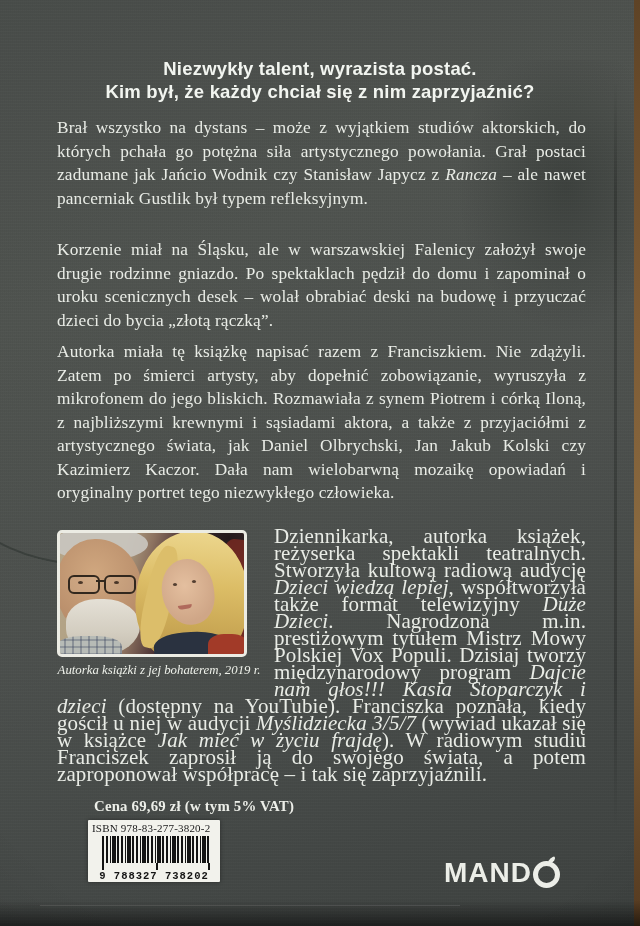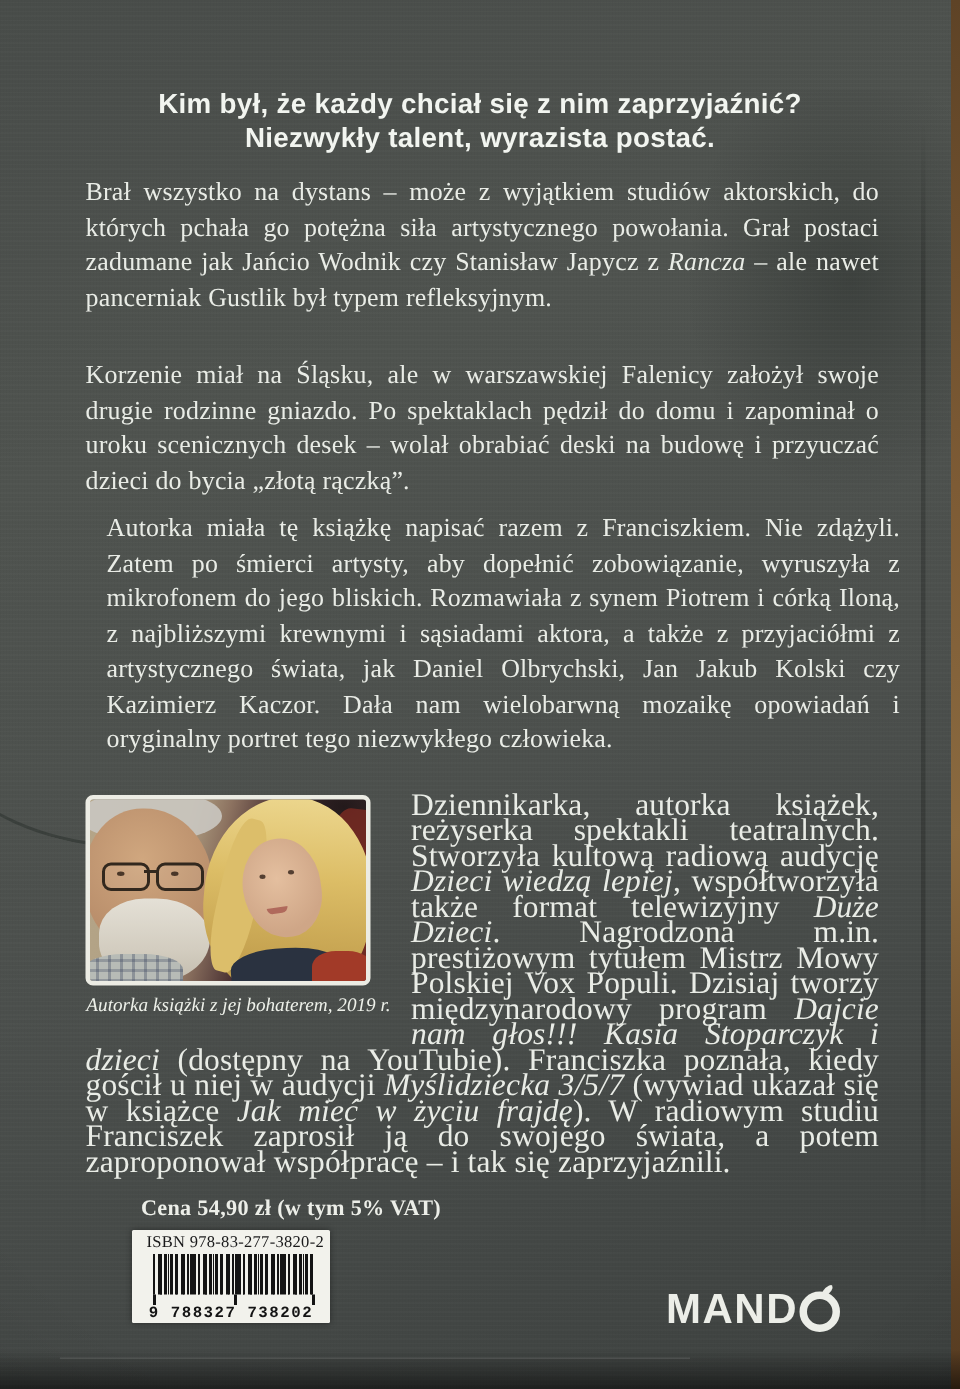--- a/index.html
+++ b/index.html
@@ -27,21 +27,21 @@
   
   .tagline{position:absolute;top:57px;left:0;width:100%;text-align:center;
     font-family:"Liberation Sans",sans-serif;font-weight:700;font-size:18.5px;line-height:23px;
     color:#f2f5f0;letter-spacing:.2px;}
 
   
   .para{position:absolute;left:57px;width:529px;text-align:justify;
     font-size:17.3px;line-height:23.5px;color:#e9ece6;letter-spacing:.15px;margin:0;}
   .p1{top:116px;}
   .p2{top:238px;}
-  .p3{top:340px;margin-left:14px;}
+  .p3{top:340px;}
 
   
   .author-section{position:absolute;top:528px;left:57px;width:529px;}
   .photo-wrap{float:left;width:204px;margin:2px 13px 14px 0;}
   .photo{position:relative;width:184px;height:121px;border:3px solid #ececе4;border:3px solid #ecece4;
     border-radius:5px;overflow:hidden;
     background:linear-gradient(105deg,#b5a588 0%,#b0a083 32%,#8c7260 44%,#4c3334 58%,#3d2b2c 74%,#452d2b 100%);}
   .ph-darkTR{position:absolute;right:0;top:0;width:74px;height:48px;
     background:radial-gradient(80% 90% at 80% 10%,rgba(30,22,24,.85),transparent 75%);}
   .ph-curtain{position:absolute;right:-8px;top:6px;width:40px;height:120px;background:#7c2b22;opacity:.8;
@@ -84,21 +84,21 @@
 
   .author-name{margin:2px 0 10px 0;font-family:"Liberation Sans",sans-serif;font-weight:700;
     font-size:19.5px;letter-spacing:1.6px;color:#f2f5f0;white-space:nowrap;}
   .bio{margin:0;text-align:justify;font-size:21px;line-height:17px;color:#e9ece6;letter-spacing:.1px;}
 
   
   .price{position:absolute;left:94px;top:798px;font-size:14.8px;font-weight:700;color:#eceee8;letter-spacing:.2px;}
   .barcode{position:absolute;left:88px;top:820px;width:132px;height:62px;background:#f2f2ec;
     border-radius:1px;box-shadow:0 0 4px rgba(0,0,0,.4);padding:2px 4px;box-sizing:border-box;}
   .isbn{font-family:"Liberation Serif",serif;font-size:11px;line-height:13px;color:#19191a;
-    text-align:right;letter-spacing:.2px;white-space:nowrap;}
+    text-align:left;letter-spacing:.2px;white-space:nowrap;}
   .bars{position:relative;margin:1px 6px 0 10px;height:27px;
     background:repeating-linear-gradient(90deg,#141414 0 1.5px,transparent 1.5px 3.5px,#141414 3.5px 6px,transparent 6px 7.5px),
                repeating-linear-gradient(90deg,#141414 0 1px,transparent 1px 5px);}
   .guard{position:absolute;bottom:-7px;width:2px;height:7px;background:#141414;}
   .guard.g1{left:0;} .guard.g2{left:50%;} .guard.g3{right:0;}
   .ean{margin-top:8px;font-family:"Liberation Mono",monospace;font-size:10.5px;line-height:10px;
     color:#141414;text-align:center;letter-spacing:1px;white-space:nowrap;font-weight:bold;}
 
   .publisher{position:absolute;left:444px;top:858px;display:flex;align-items:center;
     font-family:"Liberation Sans",sans-serif;font-weight:700;color:#eceee8;justify-content:flex-end;}
@@ -116,22 +116,22 @@
   <div class="ghost-patch-topright"></div>
   <div class="ghost-arc"></div>
   <div class="crease"></div>
   <div class="grain"></div>
   <div class="vignette"></div>
   <div class="edge-right"></div>
   <div class="edge-bottom"></div>
   <div class="scratch"></div>
 
   <div class="tagline">
+    <div>Niezwykły talent, wyrazista postać.</div>
     <div>Kim był, że każdy chciał się z nim zaprzyjaźnić?</div>
-    <div>Niezwykły talent, wyrazista postać.</div>
   </div>
 
   <p class="para p1"><span>Brał wszystko na dystans – może z wyjątkiem studiów aktorskich, do których pchała go potężna siła artystycznego powołania. Grał postaci zadumane jak Jańcio Wodnik czy Stanisław Japycz z </span><i>Rancza</i><span> – ale nawet pancerniak Gustlik był typem refleksyjnym.</span></p>
   <p class="para p2"><span>Korzenie miał na Śląsku, ale w warszawskiej Falenicy założył swoje drugie rodzinne gniazdo. Po spektaklach pędził do domu i zapominał o uroku scenicznych desek – wolał obrabiać deski na budowę i przyuczać dzieci do bycia „złotą rączką”.</span></p>
   <p class="para p3"><span>Autorka miała tę książkę napisać razem z Franciszkiem. Nie zdążyli. Zatem po śmierci artysty, aby dopełnić zobowiązanie, wyruszyła z mikrofonem do jego bliskich. Rozmawiała z synem Piotrem i córką Iloną, z najbliższymi krewnymi i sąsiadami aktora, a także z przyjaciółmi z artystycznego świata, jak Daniel Olbrychski, Jan Jakub Kolski czy Kazimierz Kaczor. Dała nam wielobarwną mozaikę opowiadań i oryginalny portret tego niezwykłego człowieka.</span></p>
 
   <div class="author-section">
     <div class="photo-wrap">
       <div class="photo">
         <div class="ph-darkTR"></div>
@@ -152,21 +152,21 @@
         <div class="ph-w-eye r"></div>
         <div class="ph-w-mouth"></div>
         <div class="ph-w-shoulder"></div>
         <div class="ph-red-bottom"></div>
       </div>
       <div class="photo-caption">Autorka książki z jej bohaterem, 2019 r.</div>
     </div>
     <p class="bio"><span>Dziennikarka, autorka książek, reżyserka spektakli teatralnych. Stworzyła kultową radiową audycję </span><i>Dzieci wiedzą lepiej</i><span>, współtworzyła także format telewizyjny </span><i>Duże Dzieci</i><span>. Nagrodzona m.in. prestiżowym tytułem Mistrz Mowy Polskiej Vox Populi. Dzisiaj tworzy międzynarodowy program </span><i>Dajcie nam głos!!! Kasia Stoparczyk i dzieci</i><span> (dostępny na YouTubie). Franciszka poznała, kiedy gościł u niej w audycji </span><i>Myślidziecka 3/5/7</i><span> (wywiad ukazał się w książce </span><i>Jak mieć w życiu frajdę</i><span>). W radiowym studiu Franciszek zaprosił ją do swojego świata, a potem zaproponował współpracę – i tak się zaprzyjaźnili.</span></p>
   </div>
 
-  <div class="price">Cena 54,90 zł (w tym 5% VAT)</div>
+  <div class="price">Cena 69,69 zł (w tym 5% VAT)</div>
 
   <div class="barcode">
     <div class="isbn">ISBN 978-83-277-3820-2</div>
     <div class="bars">
       <span class="guard g1"></span>
       <span class="guard g2"></span>
       <span class="guard g3"></span>
     </div>
     <div class="ean">9 788327 738202</div>
   </div>

